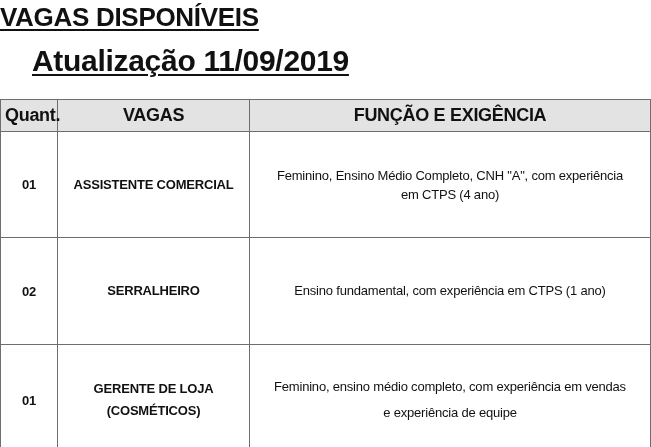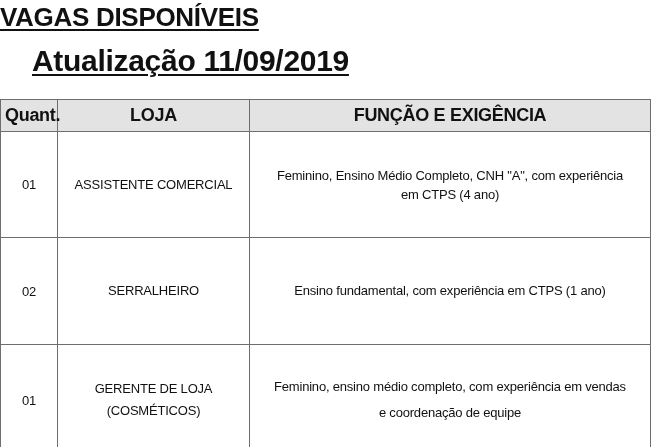--- a/index.html
+++ b/index.html
@@ -10,21 +10,21 @@
            text-underline-offset:3px; }
   .title-main { top:2px; font-size:26px; letter-spacing:-0.3px; }
   .title-sub { top:44px; font-size:30px; letter-spacing:-0.3px;padding-left:32px; }
   table.jobs { position:absolute; left:0; top:99px; width:650px;
                border-collapse:collapse; table-layout:fixed; }
   table.jobs td, table.jobs th { border:1.5px solid #6e6e6e; text-align:center;
                vertical-align:middle; padding:0 4px; }
   table.jobs th { background:#e3e3e3; height:31px; font-size:18px; font-weight:bold;
                   letter-spacing:-0.3px; }
   table.jobs td { font-size:13px; letter-spacing:-0.2px; }
-  td.qty, td.cargo { font-weight:normal; }
+  td.qty, td.cargo { font-weight:bold; }
   tr.r1 td { height:105px; }
   tr.r2 td { height:106px;text-align:center; }
   tr.r3 td { height:110px; }
   td.req { line-height:22px; }
   td.req.tight { line-height:19px; }
   td.cargo { line-height:22px; }
 </style>
 </head>
 <body>
 
@@ -33,21 +33,21 @@
 
 <table class="jobs">
   <colgroup>
     <col style="width:57px">
     <col style="width:192px">
     <col style="width:401px">
   </colgroup>
   <thead>
     <tr>
       <th>Quant.</th>
-      <th>LOJA</th>
+      <th>VAGAS</th>
       <th>FUNÇÃO E EXIGÊNCIA</th>
     </tr>
   </thead>
   <tbody>
     <tr class="r1">
       <td class="qty">01</td>
       <td class="cargo">ASSISTENTE COMERCIAL</td>
       <td class="req tight">
         <div>Feminino, Ensino Médio Completo, CNH "A", com experiência</div>
         <div>em  CTPS (4 ano)</div>
@@ -61,17 +61,17 @@
       </td>
     </tr>
     <tr class="r3">
       <td class="qty">01</td>
       <td class="cargo">
         <div>GERENTE DE LOJA</div>
         <div>(COSMÉTICOS)</div>
       </td>
       <td class="req">
         <div style="line-height:26px">Feminino, ensino médio completo, com experiência em vendas</div>
-        <div style="line-height:26px">e coordenação de equipe</div>
+        <div style="line-height:26px">e experiência de equipe</div>
       </td>
     </tr>
   </tbody>
 </table>
 
 </body></html>

